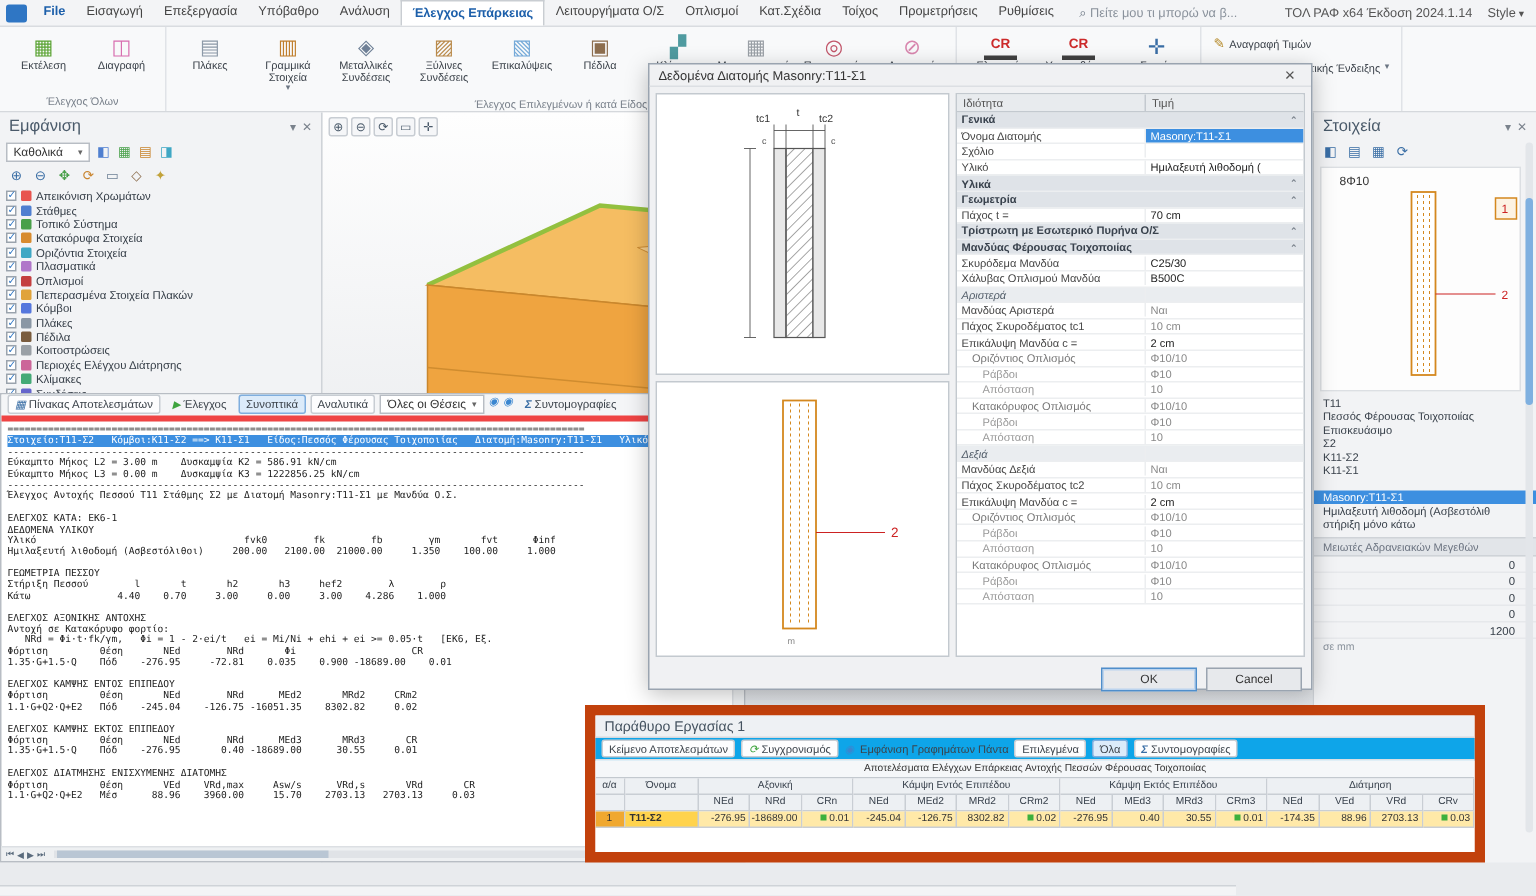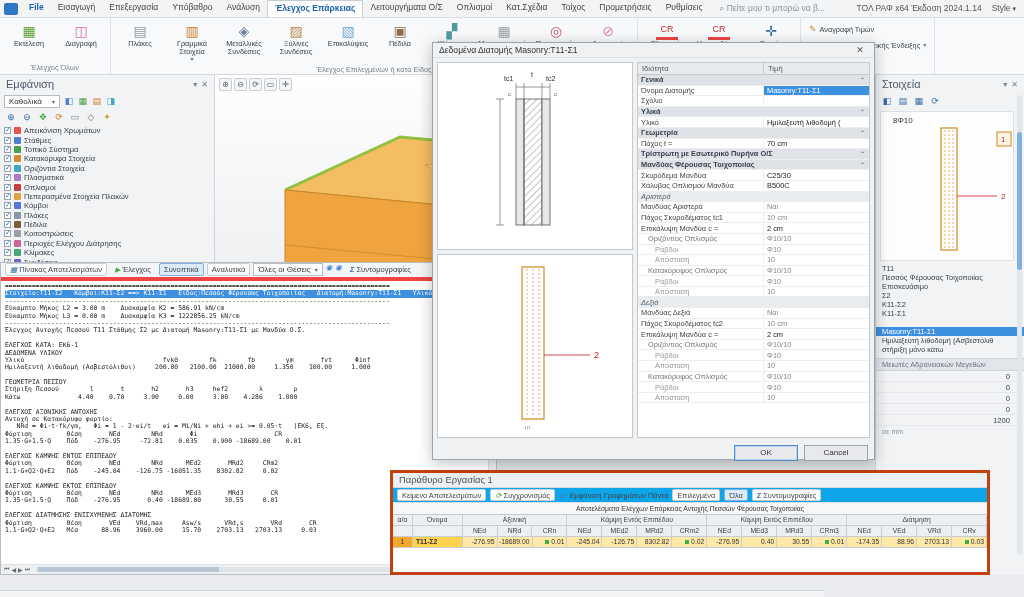--- a/index.html
+++ b/index.html
@@ -17,21 +17,21 @@
   .tellme::before{content:"⌕ ";color:#6b7683}
   .tb-right{margin-left:auto;display:flex;gap:10px;padding:3px 8px 0 0;color:#555;white-space:nowrap}
   .tb-style::after{content:" ▾";font-size:7px}
 
   
   .ribbon{position:absolute;left:0;top:18px;width:1024px;height:57px;background:#f8f9fa;border-bottom:1px solid #d5d8dc;display:flex;align-items:stretch}
   .rgroup{display:flex;flex-direction:column;border-right:1px solid #e0e3e7;padding:2px 3px 0 3px}
   .rbtns{display:flex;flex:1;align-items:flex-start}
   .rbtn{width:52px;display:flex;flex-direction:column;align-items:center;text-align:center;padding:1px 1px;border:1px solid transparent;border-radius:2px;cursor:default}
   .ricon{width:22px;height:18px;display:flex;align-items:center;justify-content:center;font-size:14px;line-height:1}
-  .ricon.cr{font-size:9px;font-weight:normal;border-bottom:3px solid #ef4444}
+  .ricon.cr{font-size:9px;font-weight:bold;border-bottom:3px solid #404040}
   .rlabel{font-size:7.3px;line-height:1.12;color:#3c434b;max-height:17px;overflow:hidden}
   .rarrow{font-size:6px;color:#6b7683;line-height:1}
   .rcaption{font-size:7.3px;color:#7a828c;text-align:center;padding:1px 0 2px 0;white-space:nowrap}
   .rside{display:flex;flex-direction:column;gap:2px;padding:4px 4px;border-right:1px solid #e0e3e7}
   .rside-btn{display:flex;align-items:center;gap:3px;font-size:7.3px;color:#3c434b;white-space:nowrap;border:1px solid transparent;padding:1px 3px;border-radius:2px}
   .rside-ico{font-size:9px}
 
   
   .panel-title{font-size:11px;color:#4a5a6a;padding:3px 6px;display:flex;align-items:center}
   .panel-title .pt-icons{margin-left:auto;display:flex;gap:4px;color:#7a828c;font-size:8px}
@@ -108,21 +108,21 @@
   .res-body{flex:1;overflow:hidden;padding:2px 2px 0 4px;font-family:"DejaVu Sans Mono",monospace;font-size:6.4px;line-height:7.4px;color:#222;position:relative}
   .rline{white-space:pre;height:7.4px}
   .rline.sel{background:#3d8fe0;color:#fff}
   .res-vscroll{position:absolute;right:0;top:38px;bottom:10px;width:8px;background:#eef0f2;border-left:1px solid #dcdfe3}
   .res-vscroll .thumb{position:absolute;left:1px;top:2px;width:5px;height:34px;background:#b9c6d4;border-radius:2px}
   .res-hbar{height:10px;background:#eef0f2;border-top:1px solid #dcdfe3;display:flex;align-items:center;gap:2px;padding:0 3px;font-size:6px;color:#5a6b7d}
   .res-hbar .track{flex:1;height:5px;background:#e0e3e7;margin:0 4px;position:relative}
   .res-hbar .track i{position:absolute;left:2px;top:0;width:40%;height:5px;background:#b9c6d4;display:block}
 
   
-  .work{position:absolute;left:390px;top:470px;width:600px;height:105px;background:#f6f7f8;border:3px solid #c2410c;z-index:6;display:flex;flex-direction:column}
+  .work{position:absolute;left:390px;top:470px;width:600px;height:105px;background:#f6f7f8;border:7px solid #c2410c;z-index:6;display:flex;flex-direction:column}
   .wk-title{height:15px;font-size:9.4px;color:#44525f;padding:1px 6px;background:#eef1f4;border-bottom:1px solid #d5d9de}
   .wk-tool{display:flex;align-items:center;gap:4px;height:15px;padding:0 4px;font-size:7.4px;color:#3c434b;background:#0ea5e9;border-bottom:1px solid #dcdfe3;white-space:nowrap}
   .wk-btn{display:flex;align-items:center;gap:2px;border:1px solid #c8cdd3;background:#fdfdfe;padding:0 4px;height:12px;border-radius:2px}
   .wk-btn.active{background:#dcebfa;border-color:#7faede}
   .ico-sync::before{content:"⟳";color:#3fa43f}
   .wk-table{flex:1;background:#fff;overflow:hidden;font-size:6.8px}
   .twcaption{height:12px;line-height:12px;text-align:center;background:#f5f7f9;border-bottom:1px solid #c3c9cf;color:#333}
   .twgroups,.twcols,.twrow{display:flex}
   .twgroups>div,.twcols>div,.twrow>div{border-right:1px solid #c9ced4;border-bottom:1px solid #c9ced4;height:11px;line-height:10px;text-align:center;overflow:hidden;white-space:nowrap}
   .twgroups>div,.twcols>div{background:#edf0f3;color:#39424d}
@@ -806,28 +806,28 @@
             <div class="prow valsel">
               <div class="plabel">Όνομα Διατομής</div>
               <div class="pvalue">Masonry:T11-Σ1</div>
             </div>
 
             <div class="prow">
               <div class="plabel">Σχόλιο</div>
               <div class="pvalue"></div>
             </div>
 
+            <div class="prow">
+              <div class="plabel">Υλικό</div>
+              <div class="pvalue">Ημιλαξευτή λιθοδομή (</div>
+            </div>
+
             <div class="prow section">
               <div class="plabel">Υλικά</div>
               <div class="pvalue"></div>
-            </div>
-
-            <div class="prow">
-              <div class="plabel">Υλικό</div>
-              <div class="pvalue">Ημιλαξευτή λιθοδομή (</div>
             </div>
 
             <div class="prow section">
               <div class="plabel">Γεωμετρία</div>
               <div class="pvalue"></div>
             </div>
 
             <div class="prow">
               <div class="plabel">Πάχος t =</div>
               <div class="pvalue">70 cm</div>

